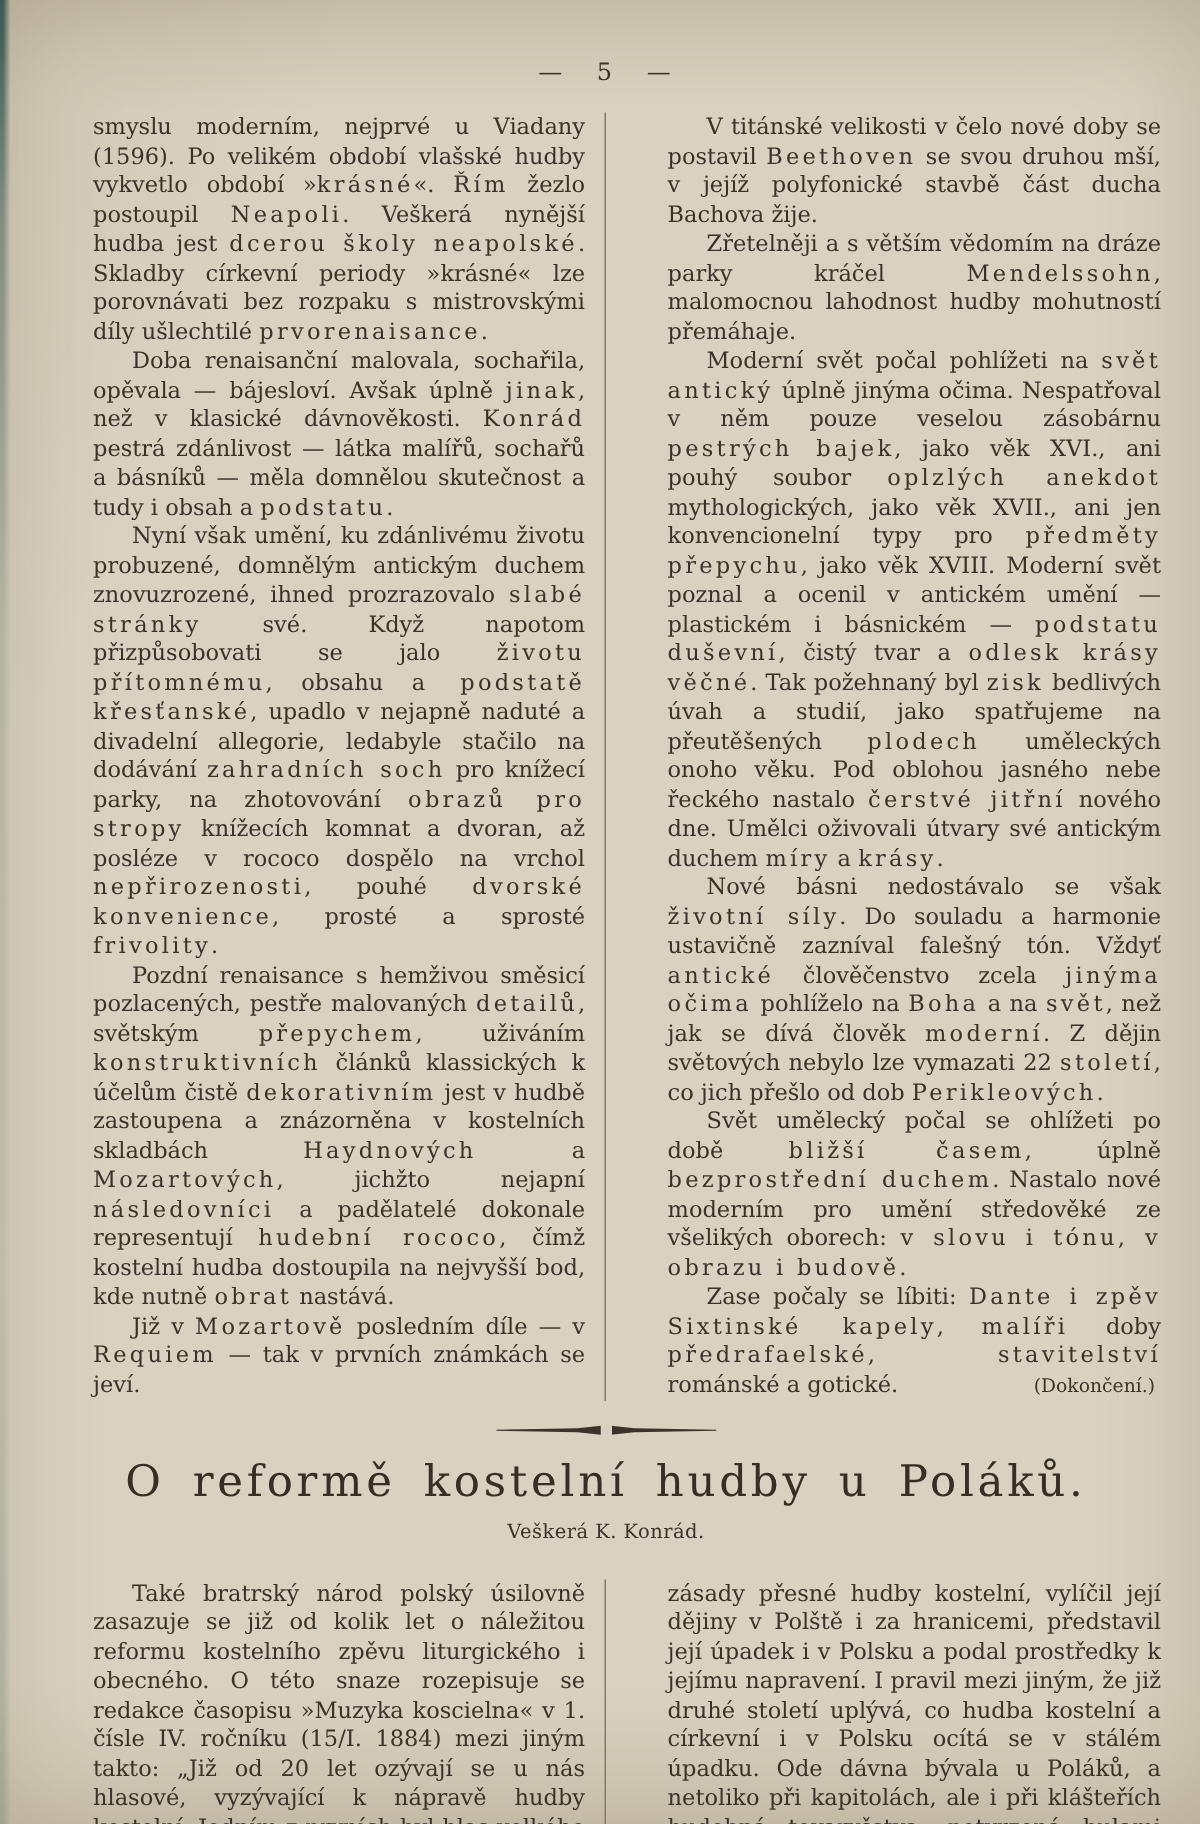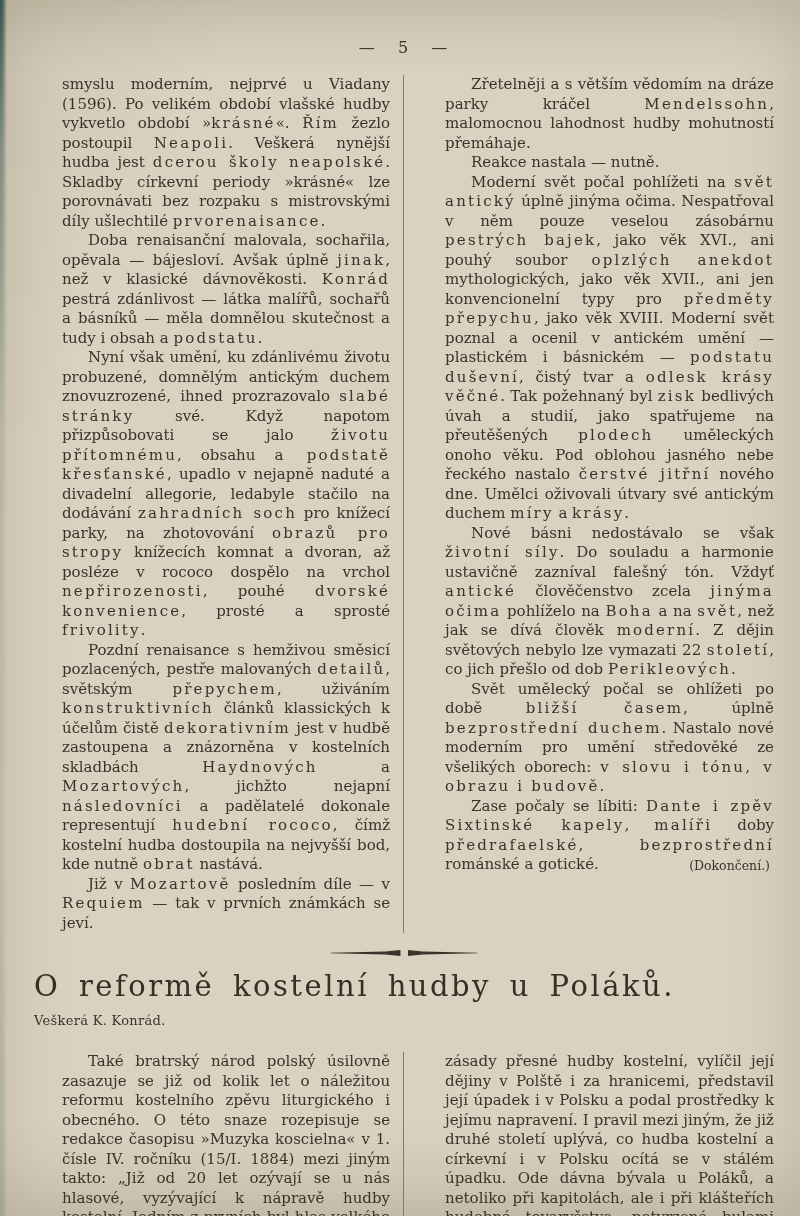--- a/index.html
+++ b/index.html
@@ -51,21 +51,21 @@
     padding-right:4px;
   }
   .divider{
     margin:16px auto 6px auto;
     width:150px;height:8px;
     display:flex;align-items:center;justify-content:center;
   }
   .dseg{display:inline-block;width:70px;height:7px;background:#39332a;}
   .dseg.dleft{clip-path:polygon(0 46%, 78% 30%, 100% 8%, 100% 92%, 78% 70%, 0 54%);}
   .dseg.dright{clip-path:polygon(0 8%, 22% 30%, 100% 46%, 100% 54%, 22% 70%, 0 92%);margin-left:7px;}
-  .art2-head{text-align:left;margin-top:12px;}
+  .art2-head{text-align:center;margin-top:12px;}
   .art2-title{
     font-size:29px;font-weight:normal;
     letter-spacing:2.5px;word-spacing:7px;
     margin:0;color:#352f26;
   }
   .byline{font-size:13px;margin:10px 0 0 0;letter-spacing:0.3px;}
   .cols.bottom{margin-top:24px;min-height:225px;}
 </style>
 </head>
 <body>
@@ -79,26 +79,26 @@
     <div class="cols">
       <div class="col left">
           <p class="para"><span>smyslu moderním, nejprvé u Viadany (1596). Po velikém období vlašské hudby vykvetlo období »</span><span class="g">krásné</span><span>«. </span><span class="g">Řím</span><span> žezlo postoupil </span><span class="g">Neapoli</span><span>. Veškerá nynější hudba jest </span><span class="g">dcerou školy neapolské</span><span>. Skladby církevní periody »krásné« lze porovnávati bez rozpaku s mistrovskými díly ušlechtilé </span><span class="g">prvorenaisance</span><span>.</span></p>
           <p class="para ind"><span>Doba renaisanční malovala, sochařila, opěvala — bájesloví. Avšak úplně </span><span class="g">jinak</span><span>, než v klasické dávnověkosti. </span><span class="g">Konrád</span><span> pestrá zdánlivost — látka malířů, sochařů a básníků — měla domnělou skutečnost a tudy i obsah a </span><span class="g">podstatu</span><span>.</span></p>
           <p class="para ind"><span>Nyní však umění, ku zdánlivému životu probuzené, domnělým antickým duchem znovuzrozené, ihned prozrazovalo </span><span class="g">slabé stránky</span><span> své. Když napotom přizpůsobovati se jalo </span><span class="g">životu přítomnému</span><span>, obsahu </span><span class="g">a podstatě křesťanské</span><span>, upadlo v nejapně naduté a divadelní allegorie, ledabyle stačilo na dodávání </span><span class="g">zahradních soch</span><span> pro knížecí parky, na zhotovování </span><span class="g">obrazů pro stropy</span><span> knížecích komnat a dvoran, až posléze v rococo dospělo na vrchol </span><span class="g">nepřirozenosti</span><span>, pouhé </span><span class="g">dvorské konvenience</span><span>, prosté a sprosté </span><span class="g">frivolity</span><span>.</span></p>
           <p class="para ind"><span>Pozdní renaisance s hemživou směsicí pozlacených, pestře malovaných </span><span class="g">detailů</span><span>, světským </span><span class="g">přepychem</span><span>, uživáním </span><span class="g">konstruktivních</span><span> článků klassických k účelům čistě </span><span class="g">dekorativním</span><span> jest v hudbě zastoupena a znázorněna v kostelních skladbách </span><span class="g">Haydnových</span><span> a </span><span class="g">Mozartových</span><span>, jichžto nejapní </span><span class="g">následovníci</span><span> a padělatelé dokonale representují </span><span class="g">hudební rococo</span><span>, čímž kostelní hudba dostoupila na nejvyšší bod, kde nutně </span><span class="g">obrat</span><span> nastává.</span></p>
           <p class="para ind"><span>Již v </span><span class="g">Mozartově</span><span> posledním díle — v </span><span class="g">Requiem</span><span> — tak v prvních známkách se jeví.</span></p>
         </div>
       <div class="col right">
         <div>
+            <p class="para ind"><span>V titánské velikosti v čelo nové doby se postavil </span><span class="g">Beethoven</span><span> se svou druhou mší, v jejíž polyfonické stavbě část ducha Bachova žije.</span></p>
             <p class="para ind"><span>Zřetelněji a s větším vědomím na dráze parky kráčel </span><span class="g">Mendelssohn</span><span>, malomocnou lahodnost hudby mohutností přemáhaje.</span></p>
-            <p class="para ind"><span>Reakce nastala — nutně.</span></p>
             <p class="para ind"><span>Moderní svět počal pohlížeti na </span><span class="g">svět antický</span><span> úplně jinýma očima. Nespatřoval v něm pouze veselou zásobárnu </span><span class="g">pestrých bajek</span><span>, jako věk XVI., ani pouhý soubor </span><span class="g">oplzlých anekdot</span><span> mythologických, jako věk XVII., ani jen konvencionelní typy pro </span><span class="g">předměty přepychu</span><span>, jako věk XVIII. Moderní svět poznal a ocenil v antickém umění — plastickém i básnickém — </span><span class="g">podstatu duševní</span><span>, čistý tvar a </span><span class="g">odlesk krásy věčné</span><span>. Tak požehnaný byl </span><span class="g">zisk</span><span> bedlivých úvah a studií, jako spatřujeme na přeutěšených </span><span class="g">plodech</span><span> uměleckých onoho věku. Pod oblohou jasného nebe řeckého nastalo </span><span class="g">čerstvé jitřní</span><span> nového dne. Umělci oživovali útvary své antickým duchem </span><span class="g">míry</span><span> a </span><span class="g">krásy</span><span>.</span></p>
             <p class="para ind"><span>Nové básni nedostávalo se však </span><span class="g">životní síly</span><span>. Do souladu a harmonie ustavičně zazníval falešný tón. Vždyť </span><span class="g">antické</span><span> člověčenstvo zcela </span><span class="g">jinýma očima</span><span> pohlíželo na </span><span class="g">Boha</span><span> a na </span><span class="g">svět</span><span>, než jak se dívá člověk </span><span class="g">moderní</span><span>. Z dějin světových nebylo lze vymazati 22 </span><span class="g">století</span><span>, co jich přešlo od dob </span><span class="g">Perikleových</span><span>.</span></p>
             <p class="para ind"><span>Svět umělecký počal se ohlížeti po době </span><span class="g">bližší časem</span><span>, úplně </span><span class="g">bezprostřední duchem</span><span>. Nastalo nové moderním pro umění středověké ze všelikých oborech: </span><span class="g">v slovu i tónu, v obrazu i budově</span><span>.</span></p>
-            <p class="para ind"><span>Zase počaly se líbiti: </span><span class="g">Dante i zpěv Sixtinské kapely</span><span>, </span><span class="g">malíři</span><span> doby </span><span class="g">předrafaelské</span><span>, </span><span class="g">bezprostřední</span><span> románské a gotické.</span></p>
+            <p class="para ind"><span>Zase počaly se líbiti: </span><span class="g">Dante i zpěv Sixtinské kapely</span><span>, </span><span class="g">malíři</span><span> doby </span><span class="g">předrafaelské</span><span>, </span><span class="g">stavitelství</span><span> románské a gotické.</span></p>
           </div>
         <div class="fin">(Dokončení.)</div>
       </div>
     </div>
   </section>
 
   <div class="divider">
     <span class="dseg dleft"></span>
     <span class="dseg dright"></span>
   </div>

